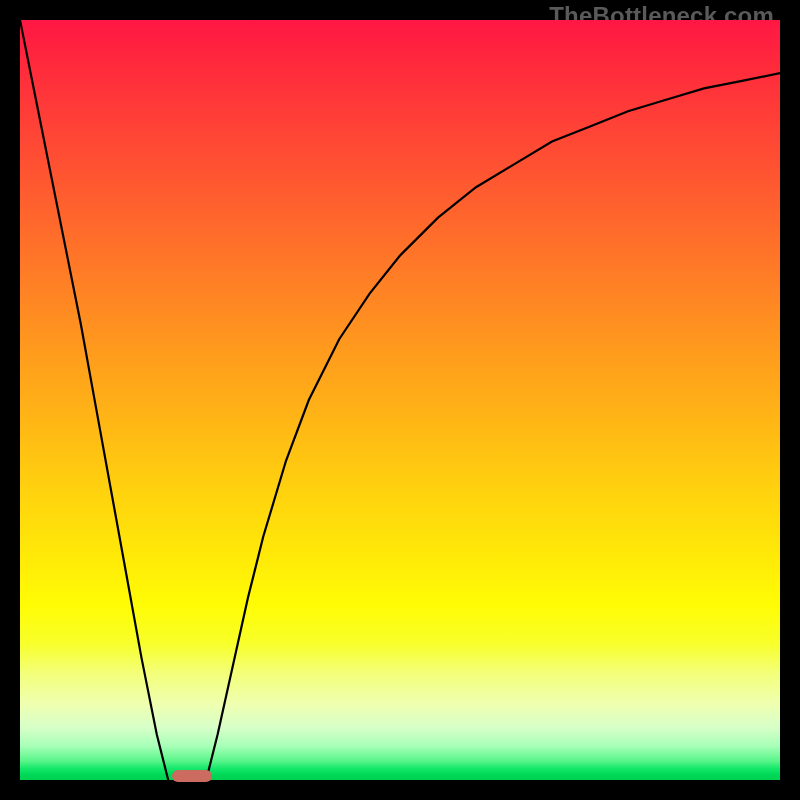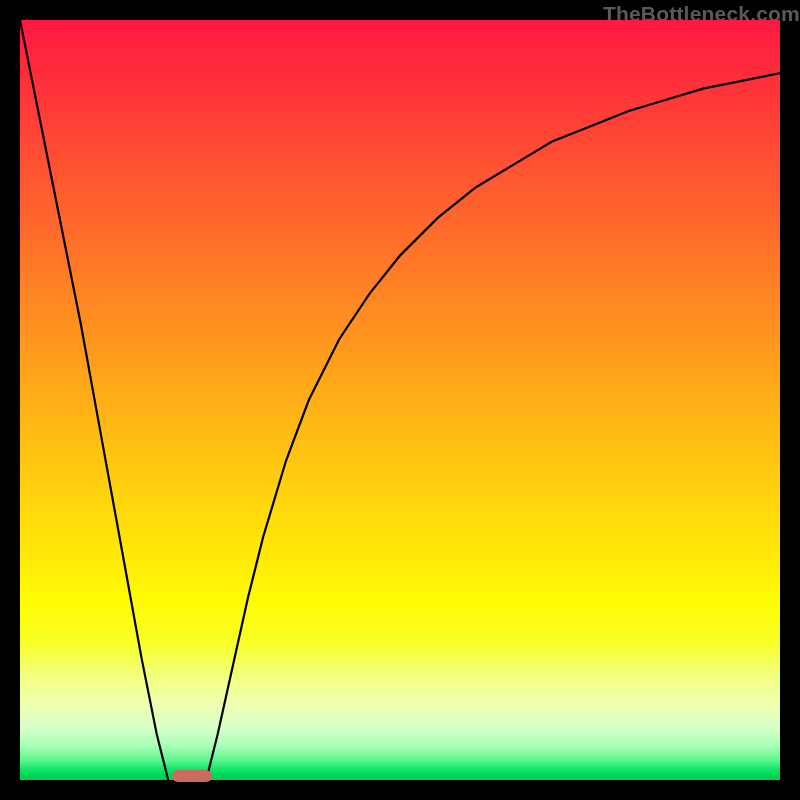--- a/index.html
+++ b/index.html
@@ -55,23 +55,23 @@
     height: 760px;
   }
   .marker {
     position: absolute;
     background: #cc6b5f;
     border-radius: 999px;
   }
   .watermark {
     position: absolute;
     top: 2px;
-    right: 0;
+    right: 26px;
     font-family: Arial, Helvetica, sans-serif;
-    font-size: 21px;
+    font-size: 24px;
     font-weight: 600;
     color: #5a5a5a;
     letter-spacing: 0.2px;
     user-select: none;
   }
 </style>
 </head>
 <body>
 
 <div class="frame">

